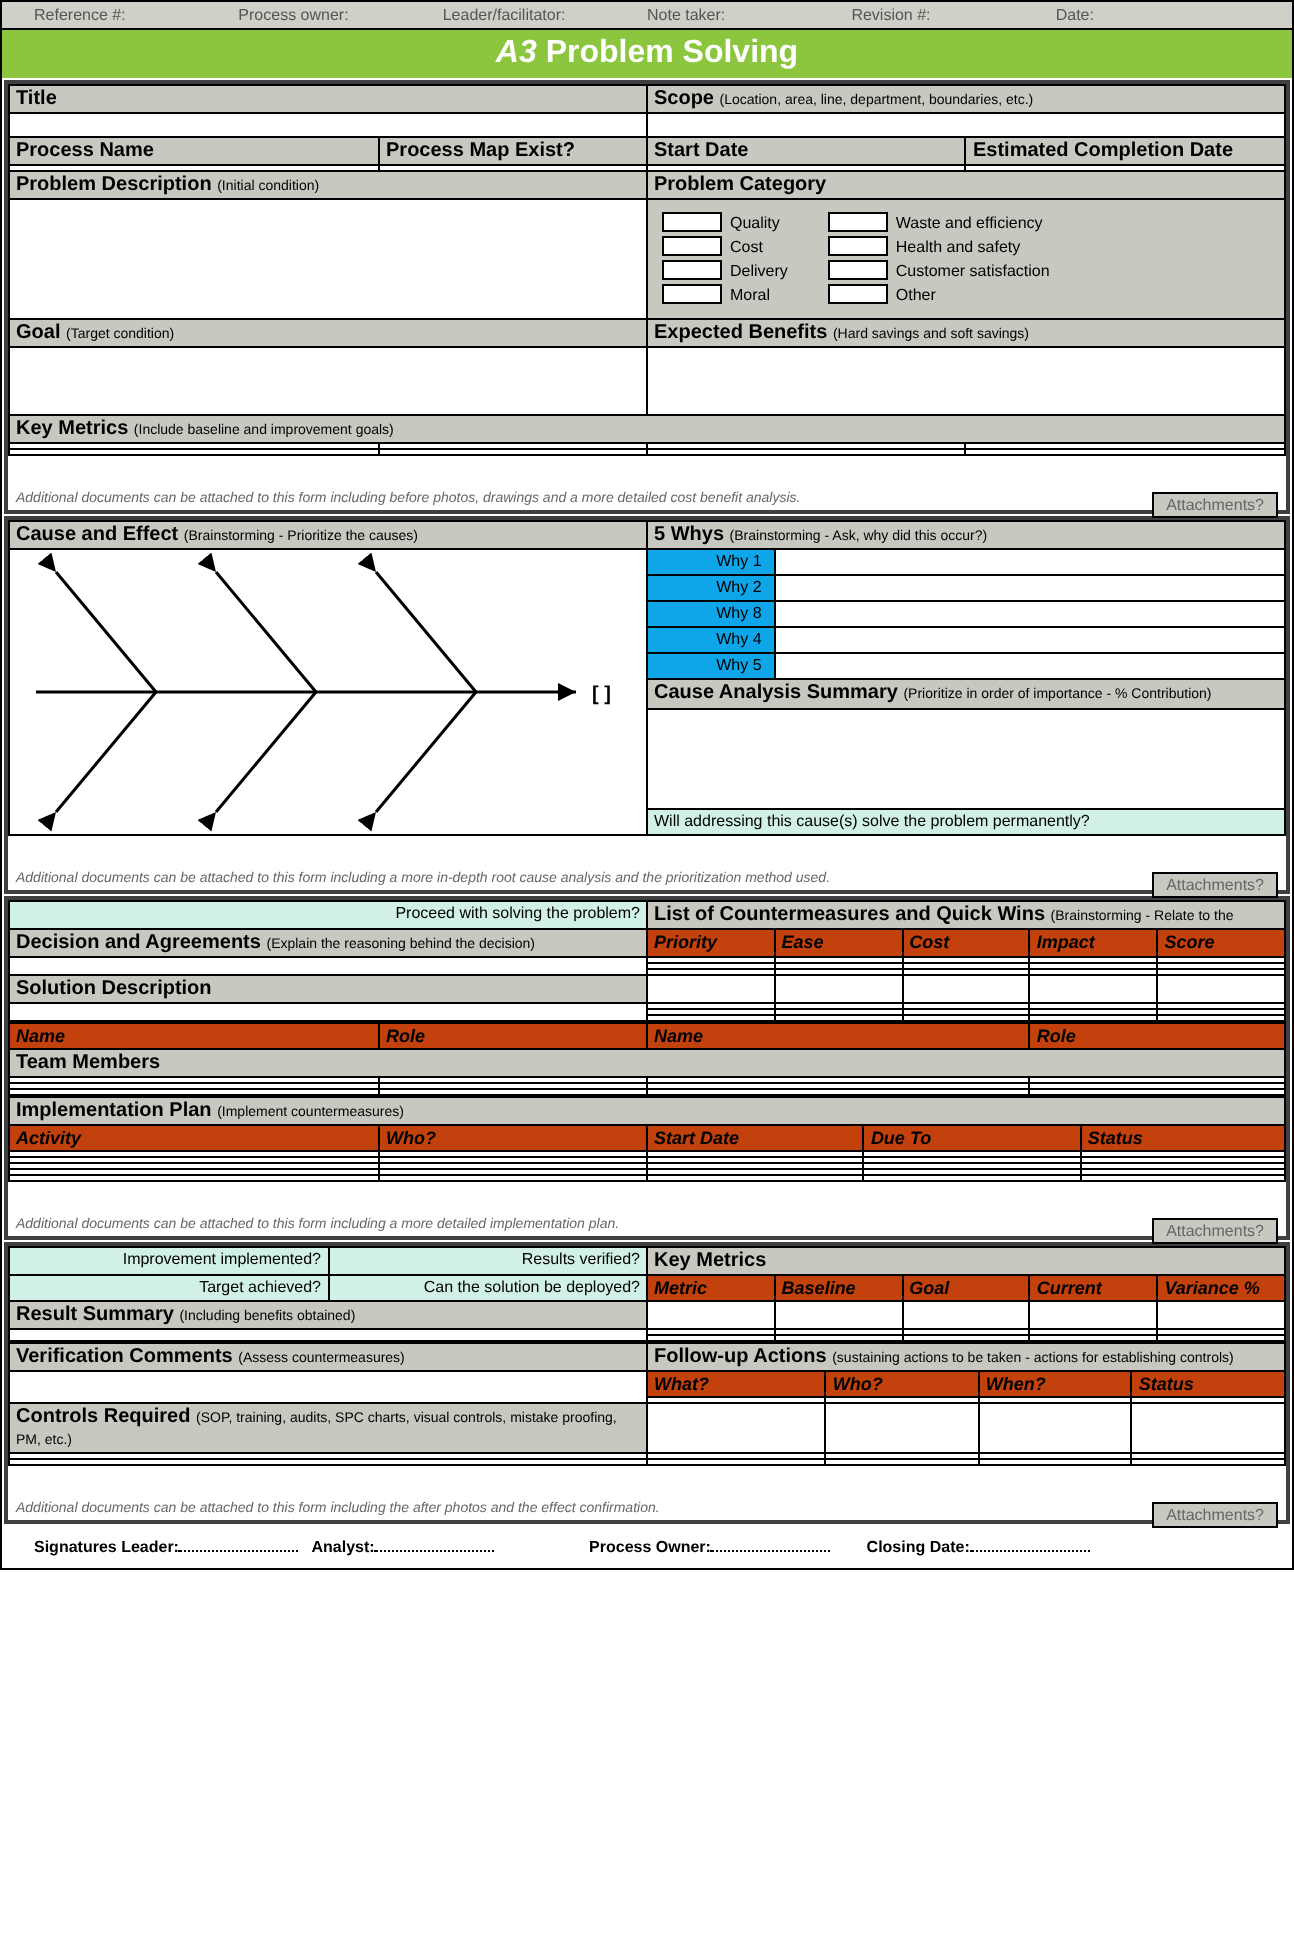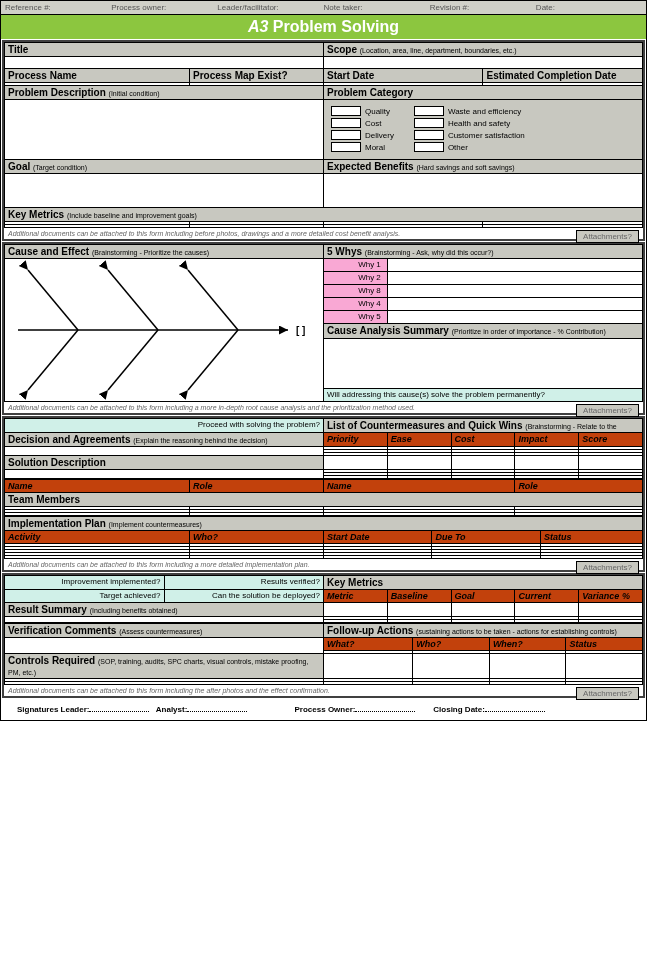--- a/index.html
+++ b/index.html
@@ -1,41 +1,41 @@
 <!DOCTYPE html>
 <html><head>
 <meta charset="utf-8">
 <style>
 * { box-sizing: border-box; margin: 0; padding: 0; }
 body { font-family: Arial, sans-serif; font-size: 9px; background: #fff; width: 647px; }
 .wrap { border: 1px solid #000; }
-.toprow { display: flex; background: #d0d0c8; font-size: 8px; color: #555; padding: 2px 4px; border-bottom: 1px solid #000; }
+.toprow { display: flex; background: #d0d0c8; font-size: 8px; color: #555; padding: 2px 16px; border-bottom: 1px solid #000; }
 .toprow > div { flex: 1; }
 .banner { background: #8CC63F; color: #fff; font-size: 16px; font-weight: bold; text-align: center; padding: 3px; }
 .banner .a3 { font-style: italic; }
 .section { border: 2px solid #404040; margin: 1px; }
 table { width: 100%; border-collapse: collapse; }
 td { border: 1px solid #000; padding: 1px 3px; vertical-align: top; background: #fff; }
 .hdr { background: #c8c8c0; font-weight: bold; font-size: 10px; }
 .hdr .sub { font-weight: normal; font-size: 7px; }
 .thdr { background: #c2410c; font-weight: bold; font-size: 9px; font-style: italic; }
-.note { font-style: italic; font-size: 7px; color: #666; padding: 2px 4px; }
+.note { font-style: italic; font-size: 7px; color: #666; padding: 2px 4px; margin-top: 16px; }
 .attbtn { float: right; background: #c8c8c0; border: 1px solid #000; padding: 1px 6px; font-size: 8px; font-style: normal; }
 .chk { display: flex; align-items: center; gap: 4px; font-size: 8px; padding: 1px 0; }
 .chk .box { width: 30px; height: 10px; border: 1px solid #000; background: #fff; }
 .catwrap { display: flex; gap: 20px; padding: 4px; }
 .empty { height: 34px; }
 .empty-sm { height: 12px; }
 .fishbone { position: relative; height: 140px; }
 .cyan { background: #d0f0e8; margin-left: 20px; }
 .sigrow { font-size: 8px; padding: 6px 4px; display: flex; margin-left: 12px; }
 .sigrow > div { flex: 1; }
 .dots { border-bottom: 1px dotted #000; display: inline-block; width: 60px; }
 svg { display: block; }
-.whylbl { font-size: 8px; text-align: right; padding-right: 6px; background: #f9a8d4; }
+.whylbl { font-size: 8px; text-align: right; padding-right: 6px; background: #0ea5e9; }
 </style>
 </head>
 <body>
 
 <div class="wrap">
 
 <div class="toprow">
   <div>Reference #:</div>
   <div>Process owner:</div>
   <div>Leader/facilitator:</div>

